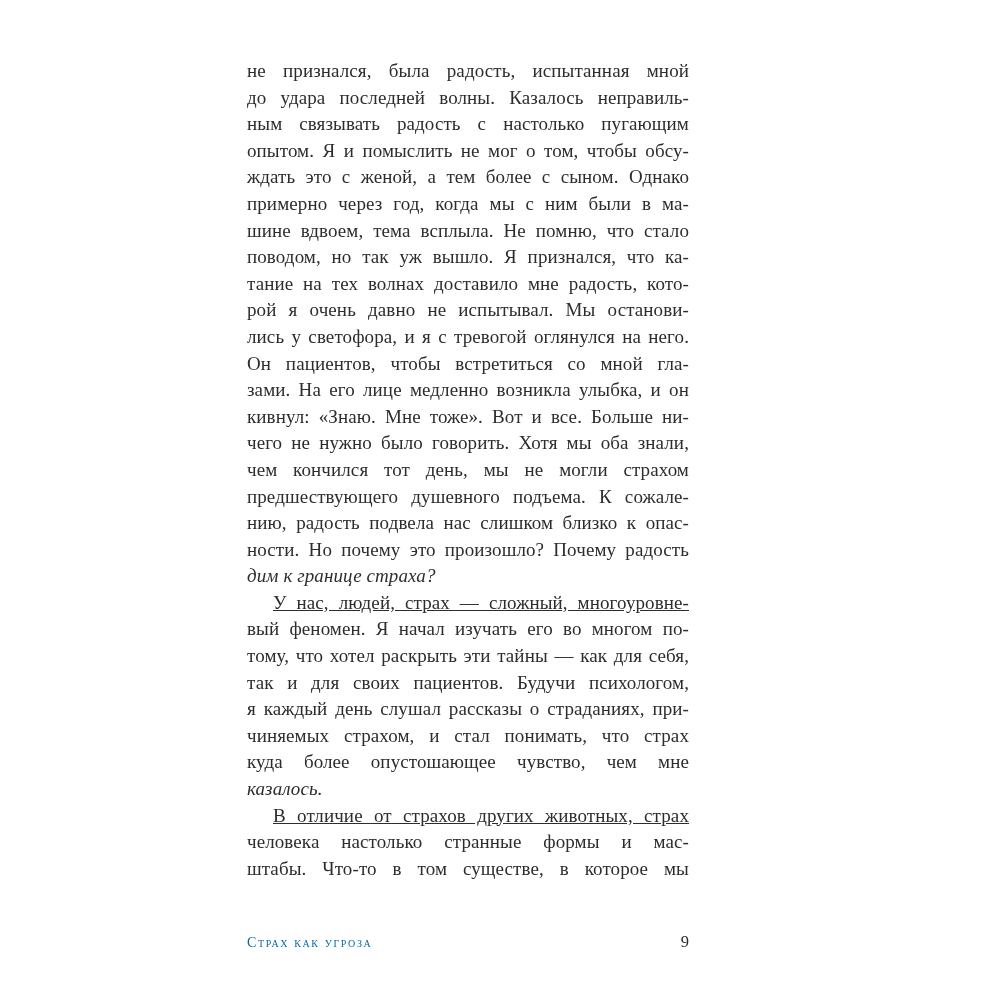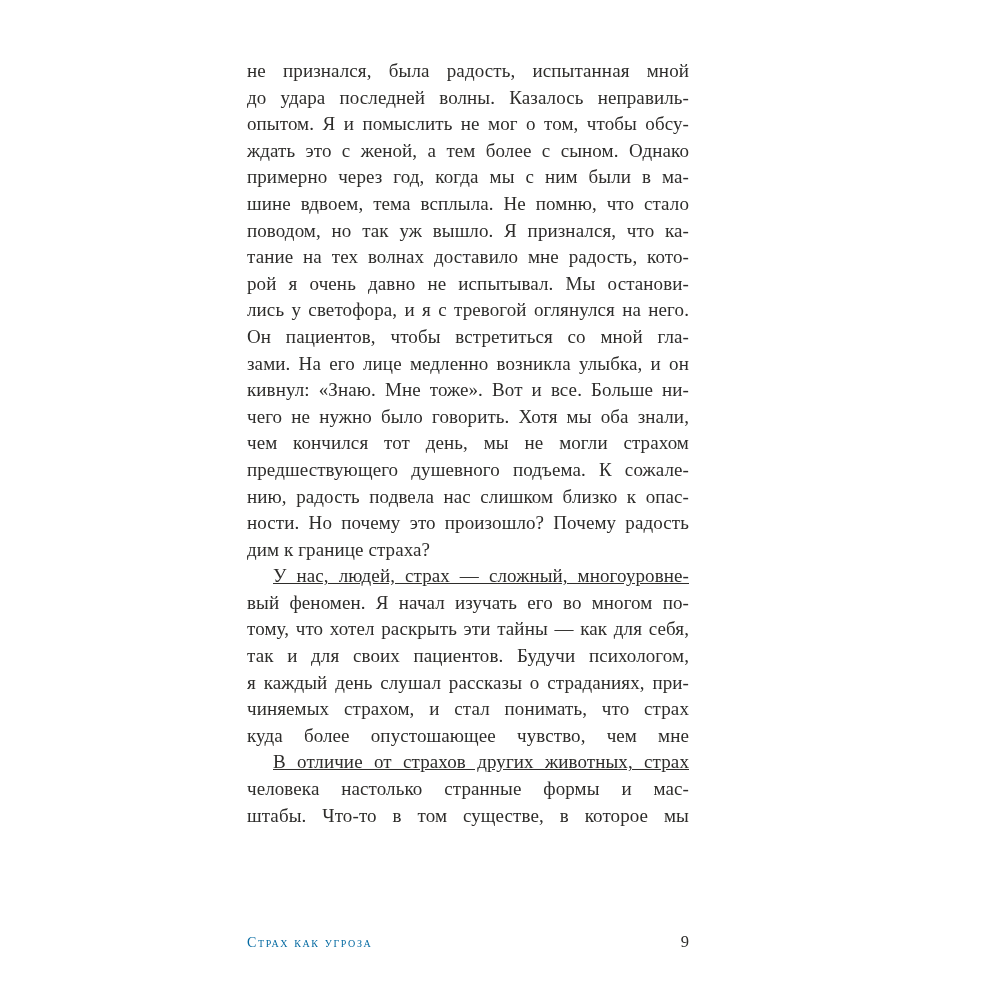--- a/index.html
+++ b/index.html
@@ -26,20 +26,21 @@
     line-height: 26.6px;
     color: #2e2d2b;
     text-align: justify;
     text-align-last: justify;
     white-space: normal;
     letter-spacing: 0.1px;
   }
   .line.lastline {
     text-align: left;
     text-align-last: left;
+    font-style: italic;
   }
   .line.indent {
     text-indent: 26px;
     text-decoration: underline;
   }
   .footer {
     position: absolute;
     left: 247px;
     top: 932px;
     width: 442px;
@@ -59,20 +60,21 @@
   }
 </style>
 </head>
 <body>
 
 <div class="page">
 
   <div class="text-block">
       <div class="line">не признался, была радость, испытанная мной</div>
       <div class="line">до удара последней волны. Казалось неправиль-</div>
+      <div class="line">ным связывать радость с настолько пугающим</div>
       <div class="line">опытом. Я и помыслить не мог о том, чтобы обсу-</div>
       <div class="line">ждать это с женой, а тем более с сыном. Однако</div>
       <div class="line">примерно через год, когда мы с ним были в ма-</div>
       <div class="line">шине вдвоем, тема всплыла. Не помню, что стало</div>
       <div class="line">поводом, но так уж вышло. Я признался, что ка-</div>
       <div class="line">тание на тех волнах доставило мне радость, кото-</div>
       <div class="line">рой я очень давно не испытывал. Мы останови-</div>
       <div class="line">лись у светофора, и я с тревогой оглянулся на него.</div>
       <div class="line">Он пациентов, чтобы встретиться со мной гла-</div>
       <div class="line">зами. На его лице медленно возникла улыбка, и он</div>
@@ -83,20 +85,21 @@
       <div class="line">нию, радость подвела нас слишком близко к опас-</div>
       <div class="line">ности. Но почему это произошло? Почему радость</div>
       <div class="line lastline">дим к границе страха?</div>
       <div class="line indent">У нас, людей, страх — сложный, многоуровне-</div>
       <div class="line">вый феномен. Я начал изучать его во многом по-</div>
       <div class="line">тому, что хотел раскрыть эти тайны — как для себя,</div>
       <div class="line">так и для своих пациентов. Будучи психологом,</div>
       <div class="line">я каждый день слушал рассказы о страданиях, при-</div>
       <div class="line">чиняемых страхом, и стал понимать, что страх</div>
       <div class="line">куда более опустошающее чувство, чем мне</div>
+      <div class="line lastline">казалось.</div>
       <div class="line indent">В отличие от страхов других животных, страх</div>
       <div class="line">человека настолько странные формы и мас-</div>
       <div class="line">штабы. Что-то в том существе, в которое мы</div>
     </div>
 
   <div class="footer">
     <span class="running-title">Страх как угроза</span>
     <span class="page-number">9</span>
   </div>
 

